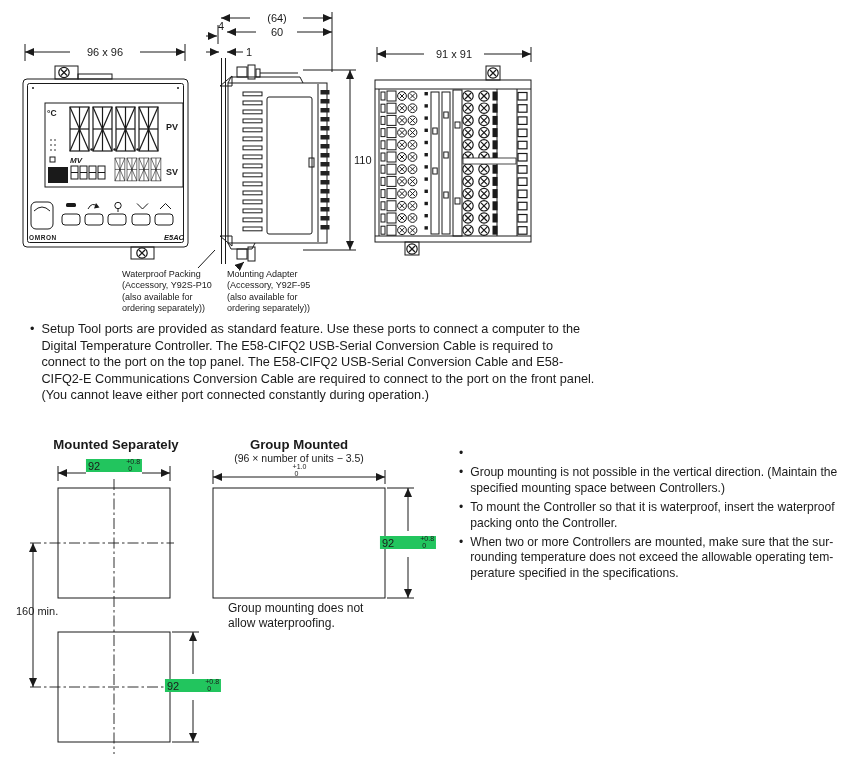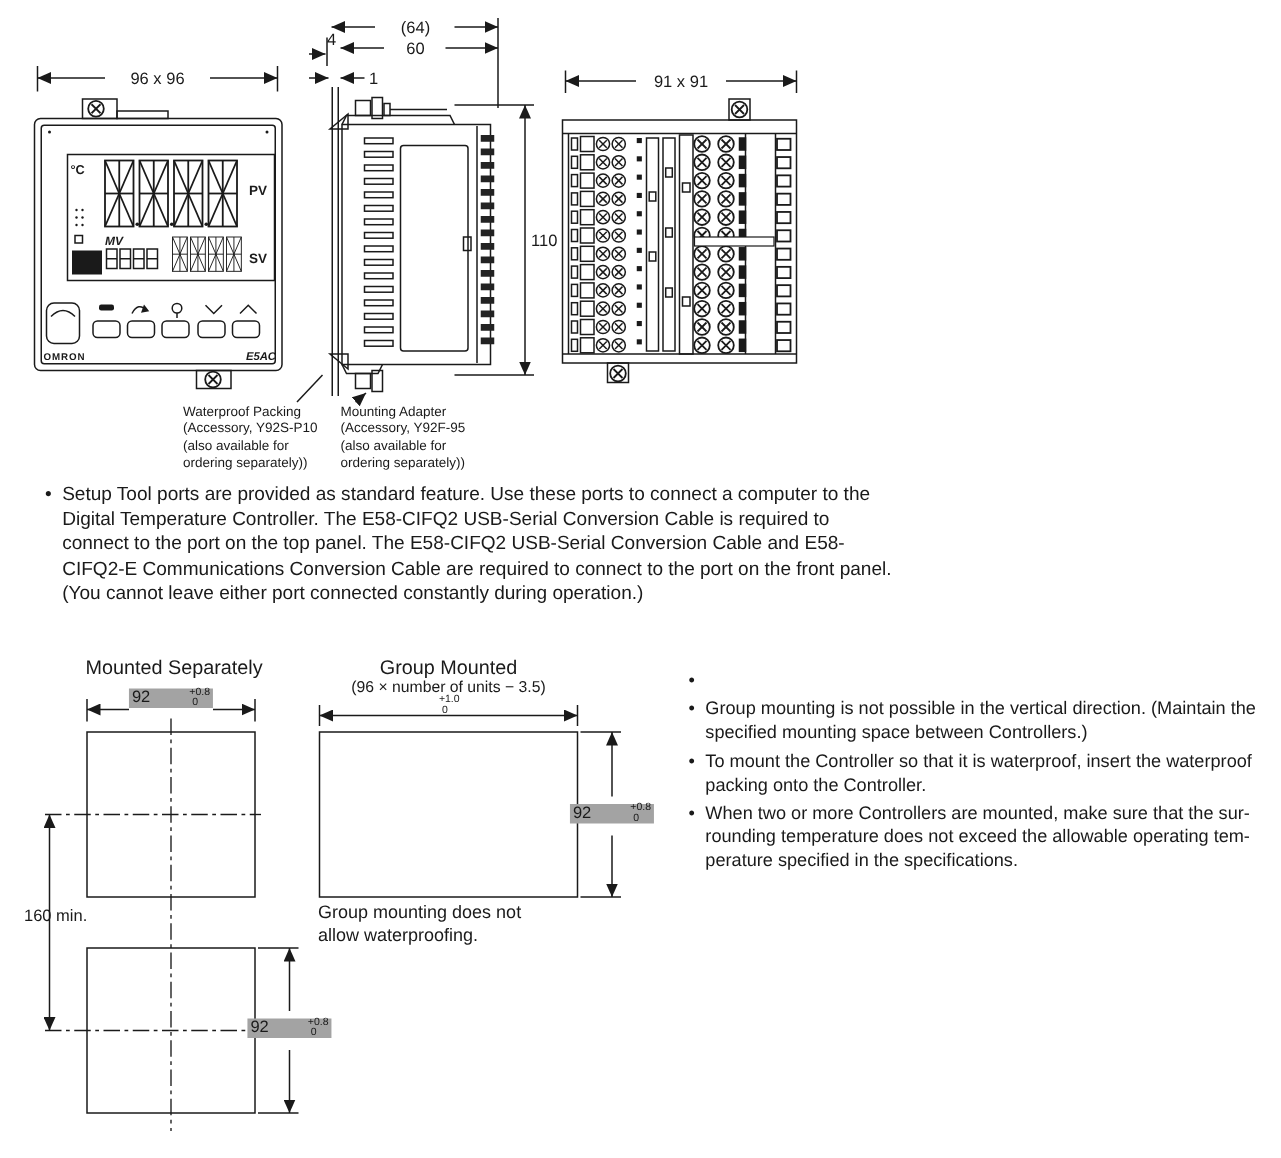--- a/index.html
+++ b/index.html
@@ -12,23 +12,23 @@
   .ln{fill:none;stroke:#1a1a1a;stroke-width:1;}
   .dim{fill:none;stroke:#1a1a1a;stroke-width:1;}
   .cl{fill:none;stroke:#1a1a1a;stroke-width:0.9;stroke-dasharray:11 3 2.5 3;}
   .dimtxt{font-size:11px;}
   .caption{position:absolute;font-size:9px;line-height:11.4px;white-space:pre-line;}
   .para{position:absolute;left:30px;top:321px;width:645px;font-size:12.7px;line-height:16.6px;display:flex;gap:7px;}
   .btxt{white-space:pre-line;}
   .bullet{flex:0 0 auto;}
   .notes{position:absolute;left:459px;top:446px;width:392px;font-size:12.1px;line-height:15.4px;}
   .note-item{display:flex;gap:7px;margin-bottom:4px;}
-  .hdg{position:absolute;font-weight:normal;font-size:13.2px;transform:translateX(-50%);white-space:nowrap;}
-  .dim-label{position:absolute;font-size:11px;background:#a3a3a3;padding:0 2px;transform:translateX(-50%);
-             white-space:nowrap;display:flex;align-items:flex-start;gap:25px;}
+  .hdg{position:absolute;font-weight:bold;font-size:13.2px;transform:translateX(-50%);white-space:nowrap;}
+  .dim-label{position:absolute;font-size:11px;background:#22c55e;padding:0 2px;transform:translateX(-50%);
+             white-space:nowrap;display:flex;align-items:center;gap:25px;}
   .formula{position:absolute;font-size:10.5px;transform:translateX(-50%);white-space:nowrap;display:flex;align-items:center;}
   .tol{display:inline-flex;flex-direction:column;align-items:flex-start;font-size:7px;line-height:6.5px;margin-left:1px;}
   .tol i{font-style:normal;}
   .tol .tb{padding-left:2px;}
   .plain-dim{position:absolute;font-size:11px;white-space:nowrap;}
   .note-sm{position:absolute;font-size:12px;line-height:14.8px;white-space:pre-line;}
 </style>
 </head>
 <body>
 
@@ -407,21 +407,21 @@
   <div class="dim-label" style="left:408px;top:536px;">
     <span>92</span>
       <span class="tol">
         <i class="tt">+0.8</i>
         <i class="tb">0</i>
       </span>
   </div>
 
   <div class="plain-dim" style="left:16px;top:605px;">160 min.</div>
 
-  <div class="note-sm" style="left:212px;top:601px;">Group mounting does not
+  <div class="note-sm" style="left:228px;top:601px;">Group mounting does not
 allow waterproofing.</div>
 
   <div class="notes">
     <div class="note-item">
       <span class="bullet">•</span>
     </div>
     <div class="note-item">
       <span class="bullet">•</span>
       <span class="btxt">Group mounting is not possible in the vertical direction. (Maintain the
 specified mounting space between Controllers.)</span>

